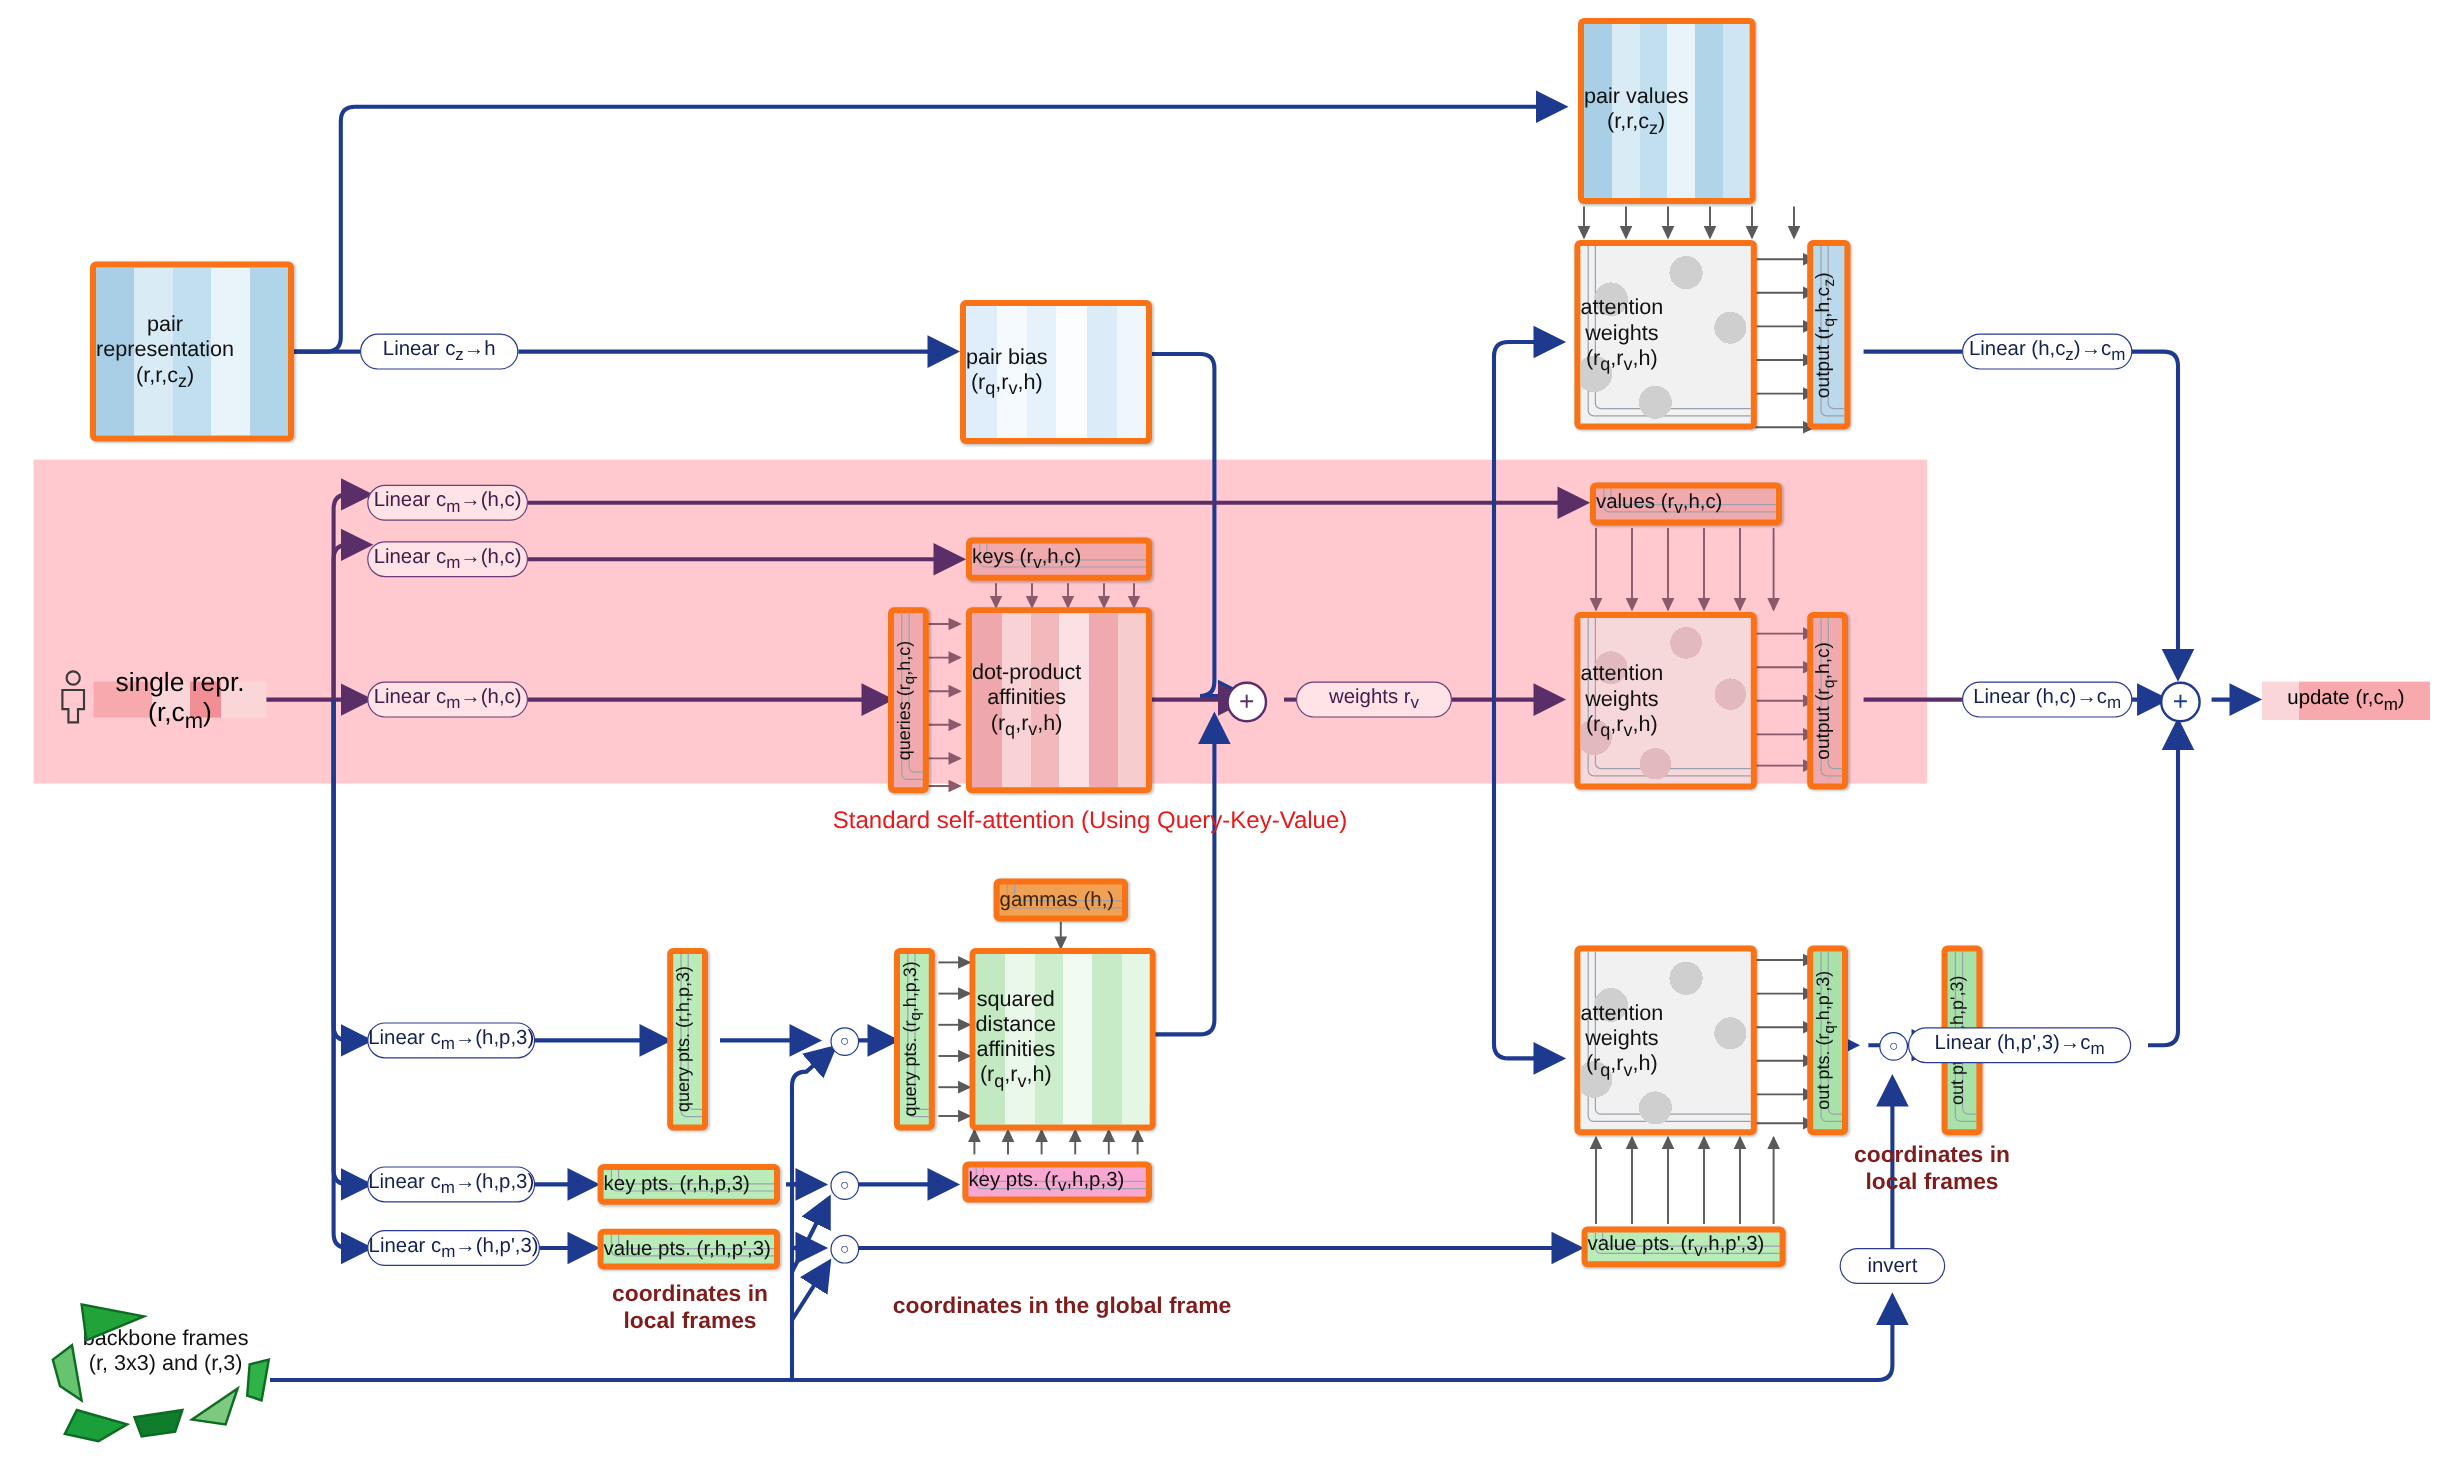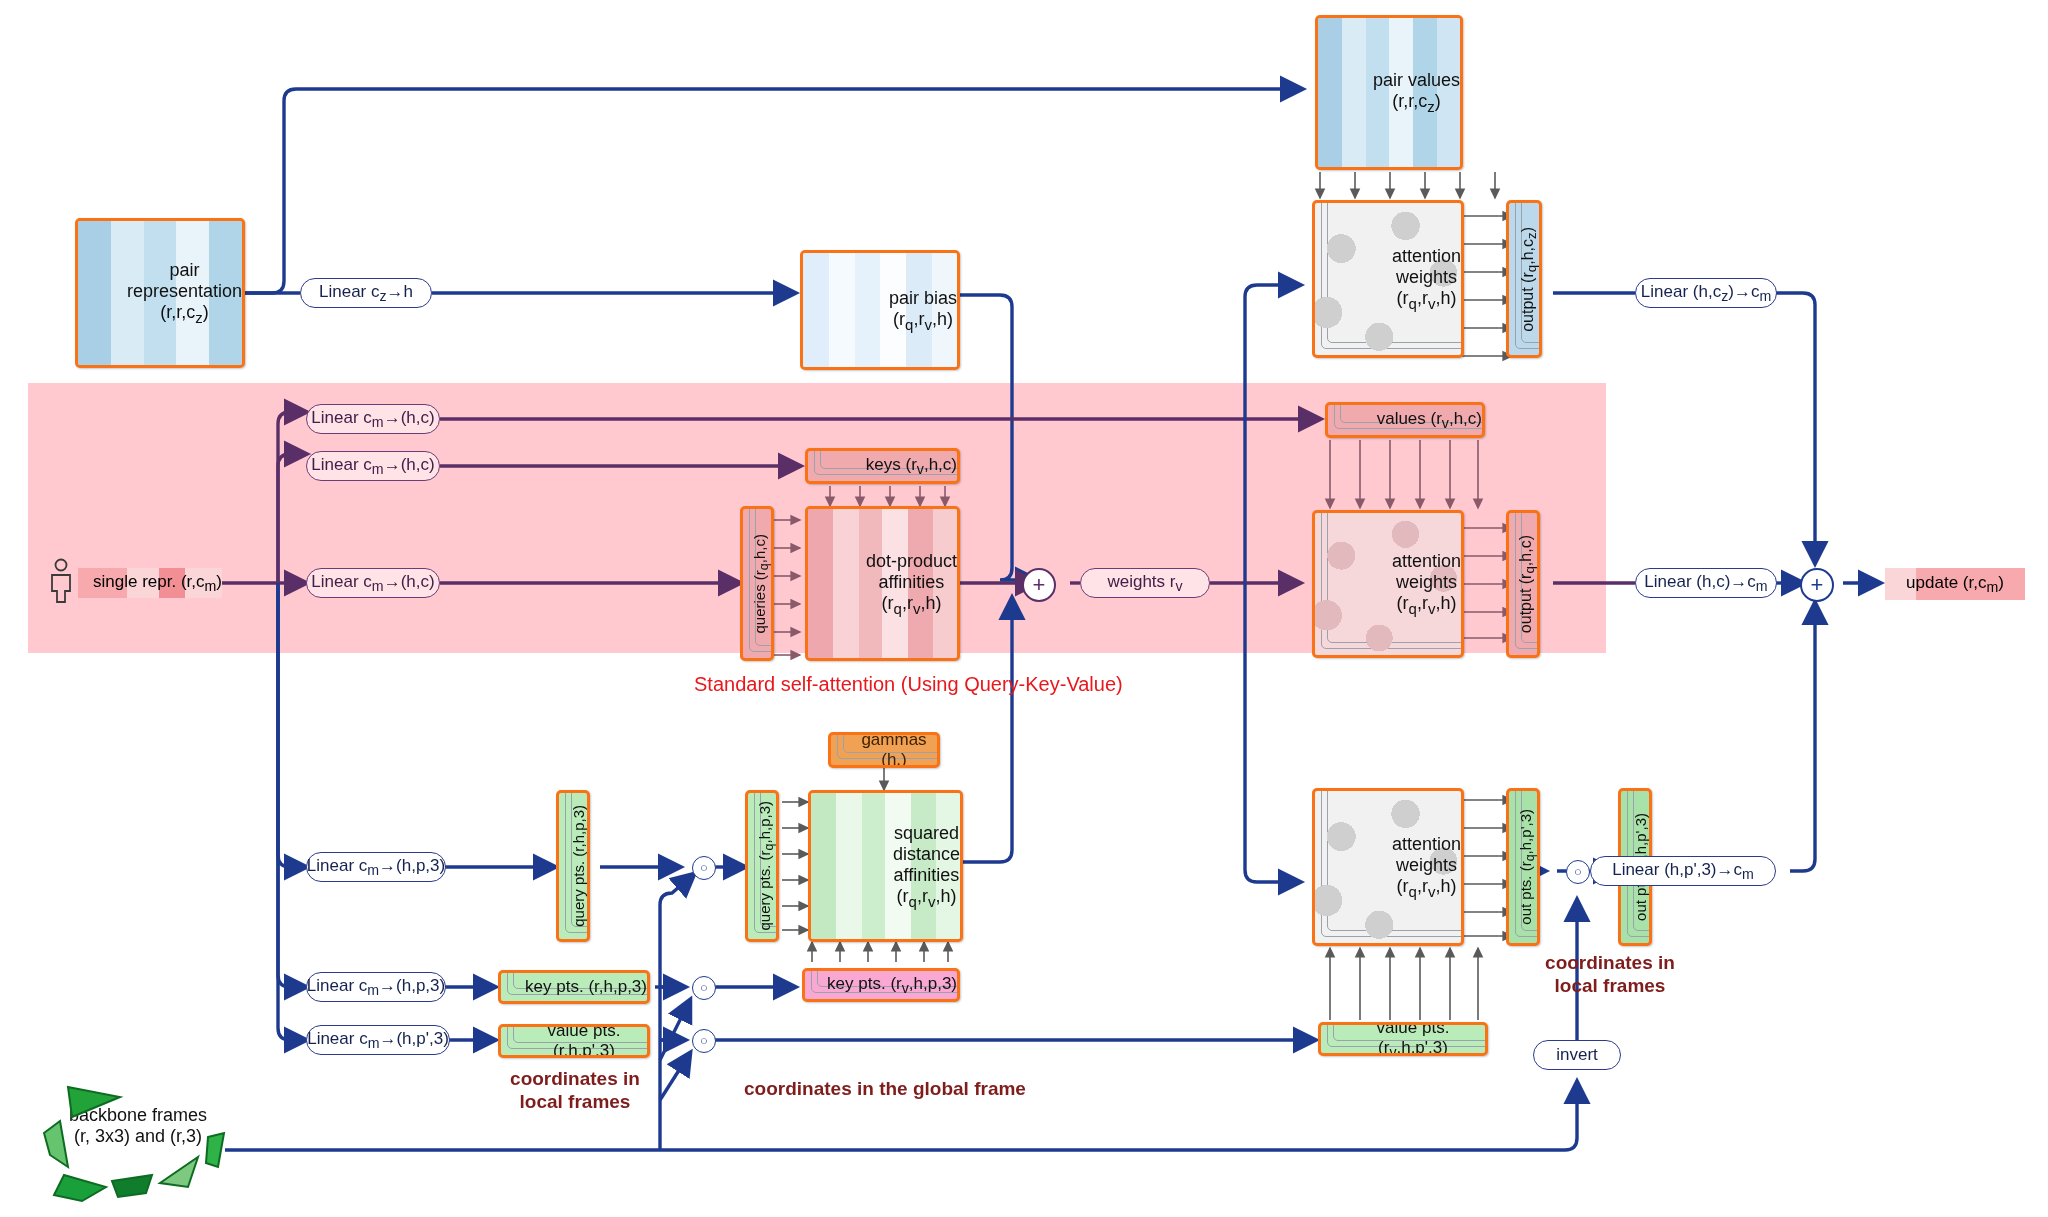--- a/index.html
+++ b/index.html
@@ -14,24 +14,24 @@
 
   
   .pill{position:absolute;box-sizing:border-box;display:flex;align-items:center;
         justify-content:center;background:#fff;border:1.6px solid #2b3a8f;
         border-radius:999px;color:#15224f;font-size:17px;white-space:nowrap;
         padding:0 10px;height:30px;z-index:6;}
   .pill.purple{border-color:#6b3d77;color:#40204a;background:#fdeef3;}
   .pill.purple.onpink{background:#ffe3e6;}
 
   
-  .tile{position:absolute;box-sizing:border-box;border:3px solid #f97316;
-        border-radius:5px;display:flex;align-items:center;justify-content:flex-end;
+  .tile{position:absolute;box-sizing:border-box;border:5px solid #f97316;
+        border-radius:5px;display:flex;align-items:center;justify-content:flex-start;
         text-align:center;font-size:17px;color:#111;z-index:5;
-        box-shadow:1px 1px 2px rgba(0,0,0,.22);overflow:hidden;padding-left:20px;}
+        box-shadow:1px 1px 2px rgba(0,0,0,.22);overflow:hidden;}
   .tile .lbl{position:relative;z-index:3;}
   .chk{position:absolute;inset:0;z-index:1;}
 
   
   .stack::before,.stack::after{content:"";position:absolute;border:1px solid #9aa2ad;
         border-radius:5px;z-index:-1;}
   .stack::before{left:6px;top:-6px;right:-6px;bottom:6px;}
   .stack::after{left:12px;top:-12px;right:-12px;bottom:12px;}
 
   .vert{writing-mode:vertical-rl;transform:rotate(180deg);}
@@ -365,21 +365,21 @@
     </span>
   </div>
 
   <div class="person" style="left:48px;top:558px;">
     <svg width="26" height="46" viewBox="0 0 26 46">
       <circle cx="13" cy="7" r="5.5" fill="none" stroke="#3a3a3a" stroke-width="1.8"></circle>
       <path d="M4,17 h18 v16 h-5 v11 h-8 v-11 h-5 z" fill="none" stroke="#3a3a3a" stroke-width="1.8"></path>
     </svg>
   </div>
   <div class="node" style="left:78px;top:568px;width:144px;height:30px;background:
-       linear-gradient(90deg,#f7a9ad 0 34%,#fbd6d8 0 56%,#f28f95 0 74%,#fbd6d8 0 100%);font-size:17px;justify-content:flex-end;">
+       linear-gradient(90deg,#f7a9ad 0 34%,#fbd6d8 0 56%,#f28f95 0 74%,#fbd6d8 0 100%);font-size:22px;">
     <span>
       <span>single repr. (r,c</span><sub>m</sub><span>)</span>
     </span>
   </div>
 
   <div class="node" style="left:1885px;top:568px;width:140px;height:32px;background:
        linear-gradient(90deg,#fbd6d8 0 22%,#f7a9ad 0 55%,#f7a9ad 0 100%);font-size:17px;">
     <span>
       <span>update (r,c</span><sub>m</sub><span>)</span>
     </span>

